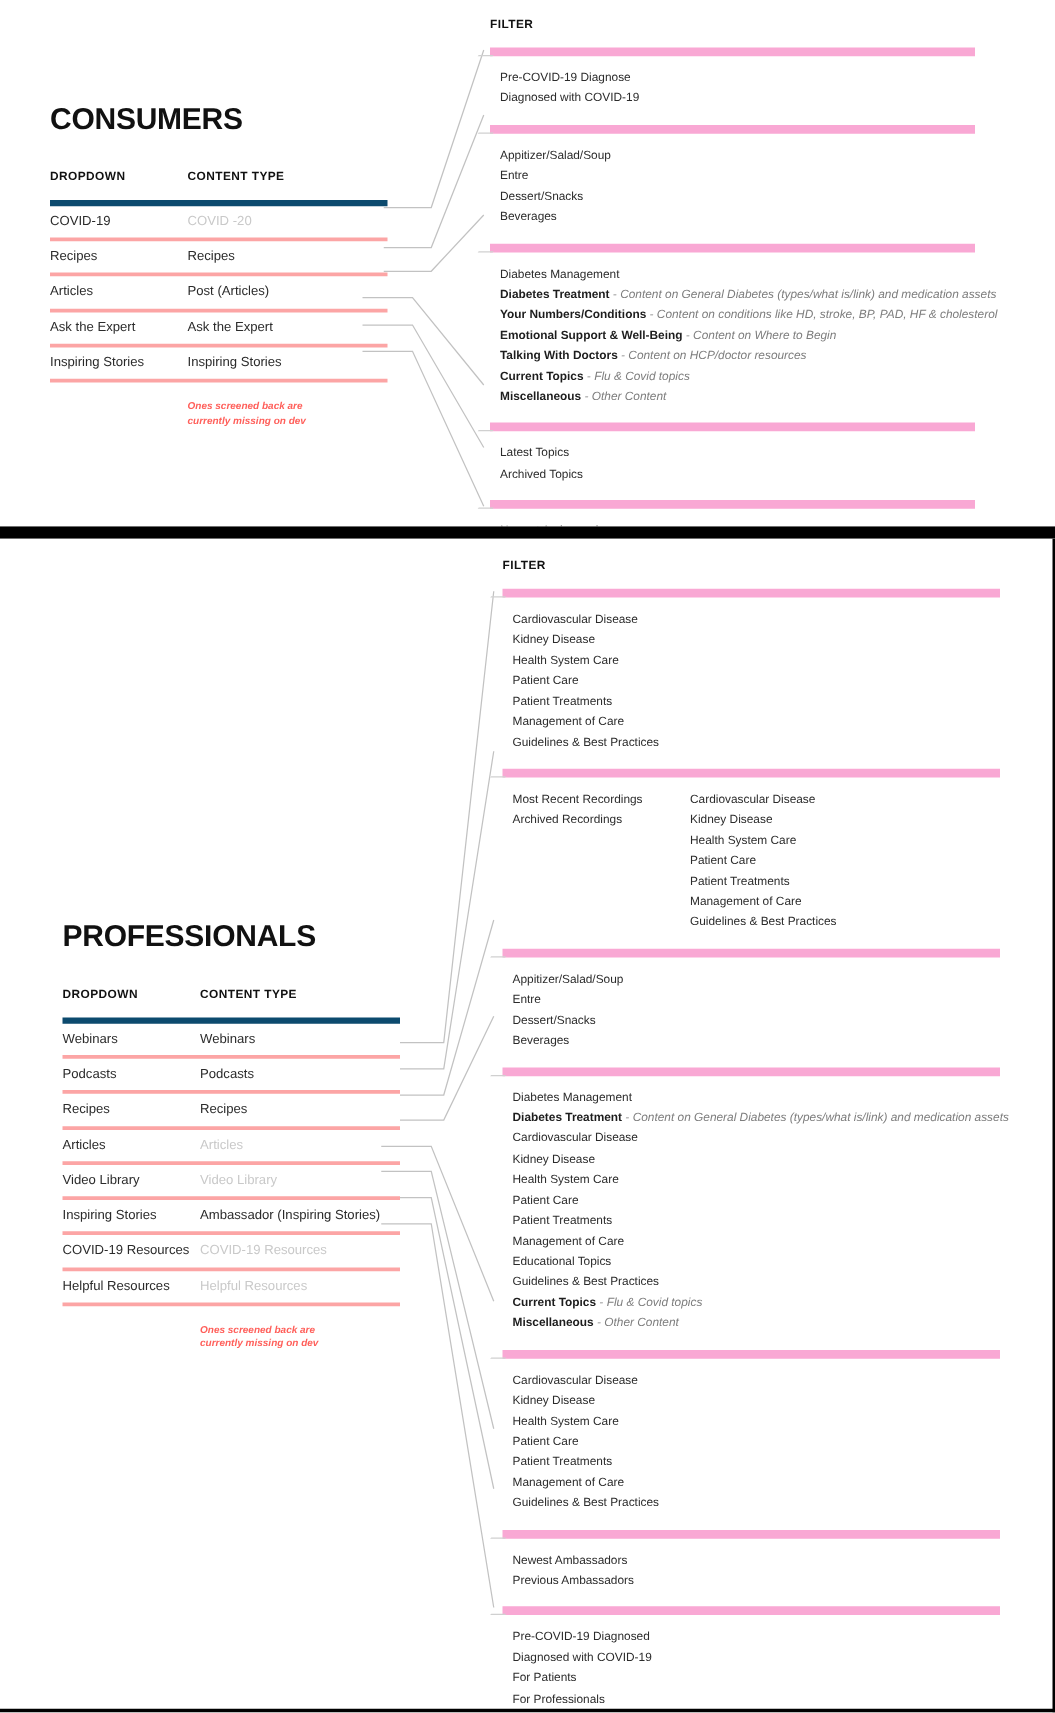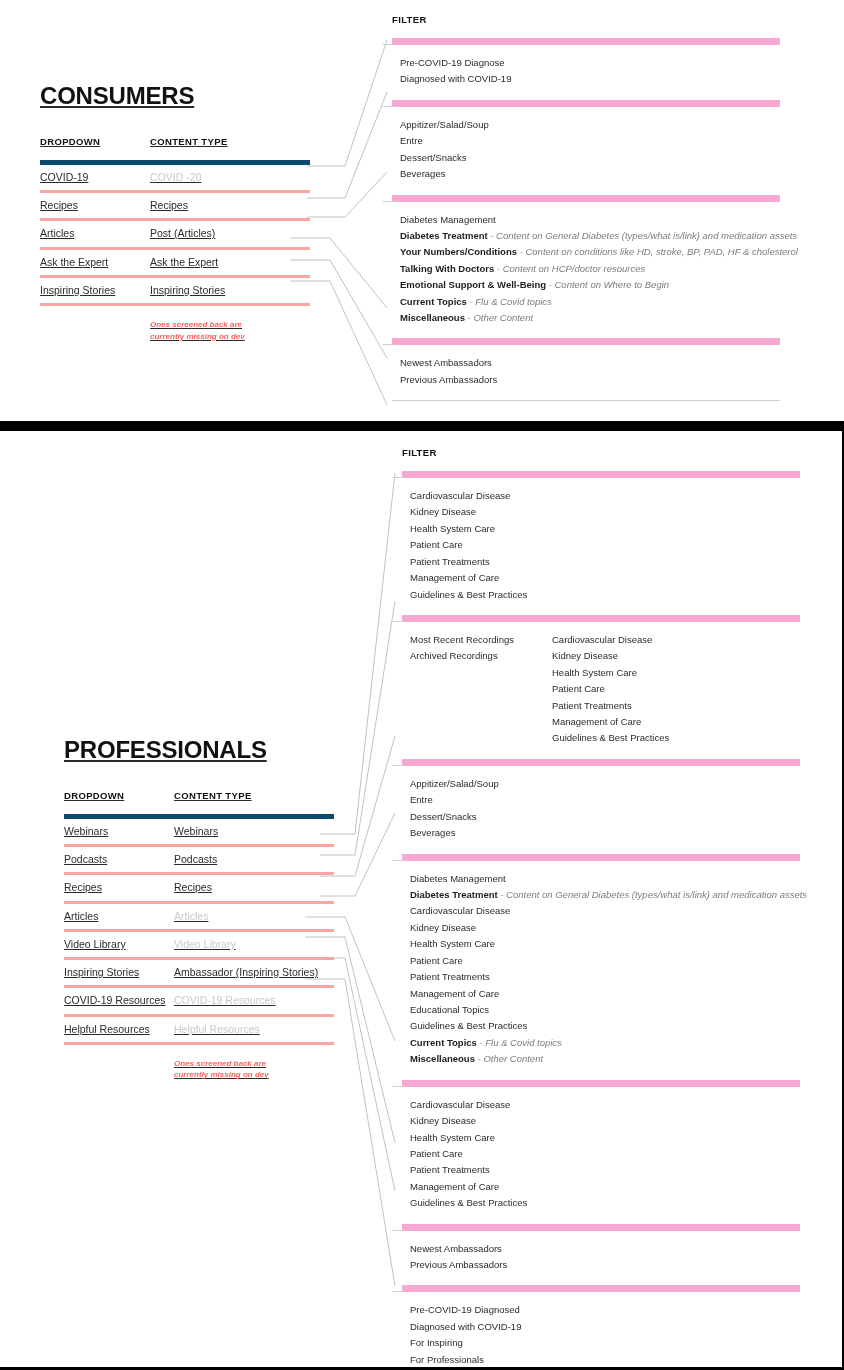--- a/index.html
+++ b/index.html
@@ -26,21 +26,21 @@
     border-right: 2px solid #000;
     border-bottom: 3px solid #000;
   }
   .divider-bar {
     width: 844px;
     height: 10px;
     background: #000;
   }
 
   
-  .left-panel { position: absolute; text-decoration: underline; }
+  .left-panel { position: absolute; }
   .section-title {
     font-size: 24px;
     font-weight: 700;
     letter-spacing: -0.2px;
     color: #111;
     margin: 0 0 0 0;
   }
 
   .table { width: 270px; margin-top: 26px; }
   .table-head {
@@ -203,28 +203,36 @@
           </div>
         </div>
       </div>
 
       <div class="fgroup">
         <div class="fgroup-cols">
           <div class="fcol-1" style="width:auto;">
             <div class="fitem">Diabetes Management</div>
             <div class="fitem has-desc"><span class="term">Diabetes Treatment</span><span class="desc"> - <span>Content on General Diabetes (types/what is/link) and medication assets</span></span></div>
             <div class="fitem has-desc"><span class="term">Your Numbers/Conditions</span><span class="desc"> - <span>Content on conditions like HD, stroke, BP, PAD, HF &amp; cholesterol</span></span></div>
+            <div class="fitem has-desc"><span class="term">Emotional Support &amp; Well-Being</span><span class="desc"> - <span>Content on Where to Begin</span></span></div>
             <div class="fitem has-desc"><span class="term">Talking With Doctors</span><span class="desc"> - <span>Content on HCP/doctor resources</span></span></div>
-            <div class="fitem has-desc"><span class="term">Emotional Support &amp; Well-Being</span><span class="desc"> - <span>Content on Where to Begin</span></span></div>
             <div class="fitem has-desc"><span class="term">Current Topics</span><span class="desc"> - <span>Flu &amp; Covid topics</span></span></div>
             <div class="fitem has-desc"><span class="term">Miscellaneous</span><span class="desc"> - <span>Other Content</span></span></div>
           </div>
         </div>
       </div>
 
+      <div class="fgroup">
+        <div class="fgroup-cols">
+          <div class="fcol-1" style="width:auto;">
+            <div class="fitem">Latest Topics</div>
+            <div class="fitem">Archived Topics</div>
+          </div>
+        </div>
+      </div>
 
       <div class="fgroup">
         <div class="fgroup-cols">
           <div class="fcol-1" style="width:auto;">
             <div class="fitem">Newest Ambassadors</div>
             <div class="fitem">Previous Ambassadors</div>
           </div>
         </div>
       </div>
 
@@ -240,21 +248,21 @@
     <path d="M320 403 L355 403 L395 42"></path>
     <path d="M320 424 L355 424 L395 170"></path>
     <path d="M320 445 L355 445 L395 305"></path>
     <path d="M320 465 L355 465 L395 382"></path>
     <path d="M305 486 L345 486 L395 610"></path>
     <path d="M305 506 L345 506 L395 712"></path>
     <path d="M305 527 L345 527 L395 760"></path>
     <path d="M305 548 L345 548 L395 855"></path>
   </svg>
 
-  <div class="left-panel" style="left:64px; top:305px;">
+  <div class="left-panel" style="left:50px; top:305px;">
     <h1 class="section-title">PROFESSIONALS</h1>
 
     <div class="table">
       <div class="table-head">
         <div class="col-a">DROPDOWN</div>
         <div class="col-b">CONTENT TYPE</div>
       </div>
 
       <div class="table-row">
         <div class="col-a">Webinars</div>
@@ -383,21 +391,21 @@
             <div class="fitem">Previous Ambassadors</div>
           </div>
         </div>
       </div>
 
       <div class="fgroup">
         <div class="fgroup-cols">
           <div class="fcol-1" style="width:auto;">
             <div class="fitem">Pre-COVID-19 Diagnosed</div>
             <div class="fitem">Diagnosed with COVID-19</div>
-            <div class="fitem">For Inspiring</div>
+            <div class="fitem">For Patients</div>
             <div class="fitem">For Professionals</div>
           </div>
         </div>
       </div>
 
       <div class="fgroup">
         <div class="fgroup-cols">
           <div class="fcol-1" style="width:auto;">
             <div class="fitem">Guidelines</div>
             <div class="fitem">Patient Resources</div>

